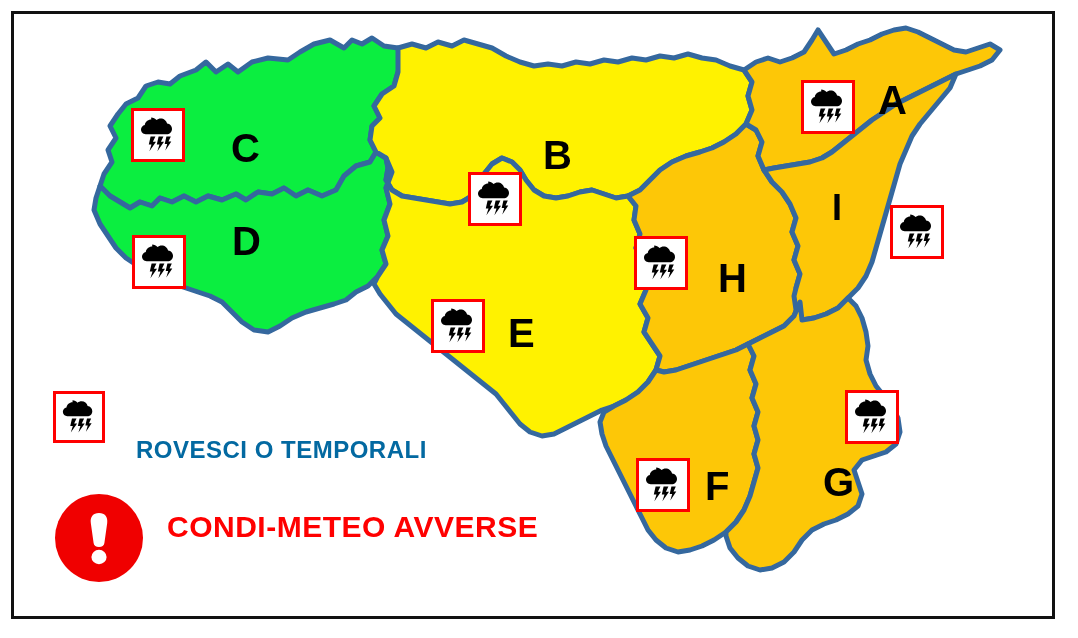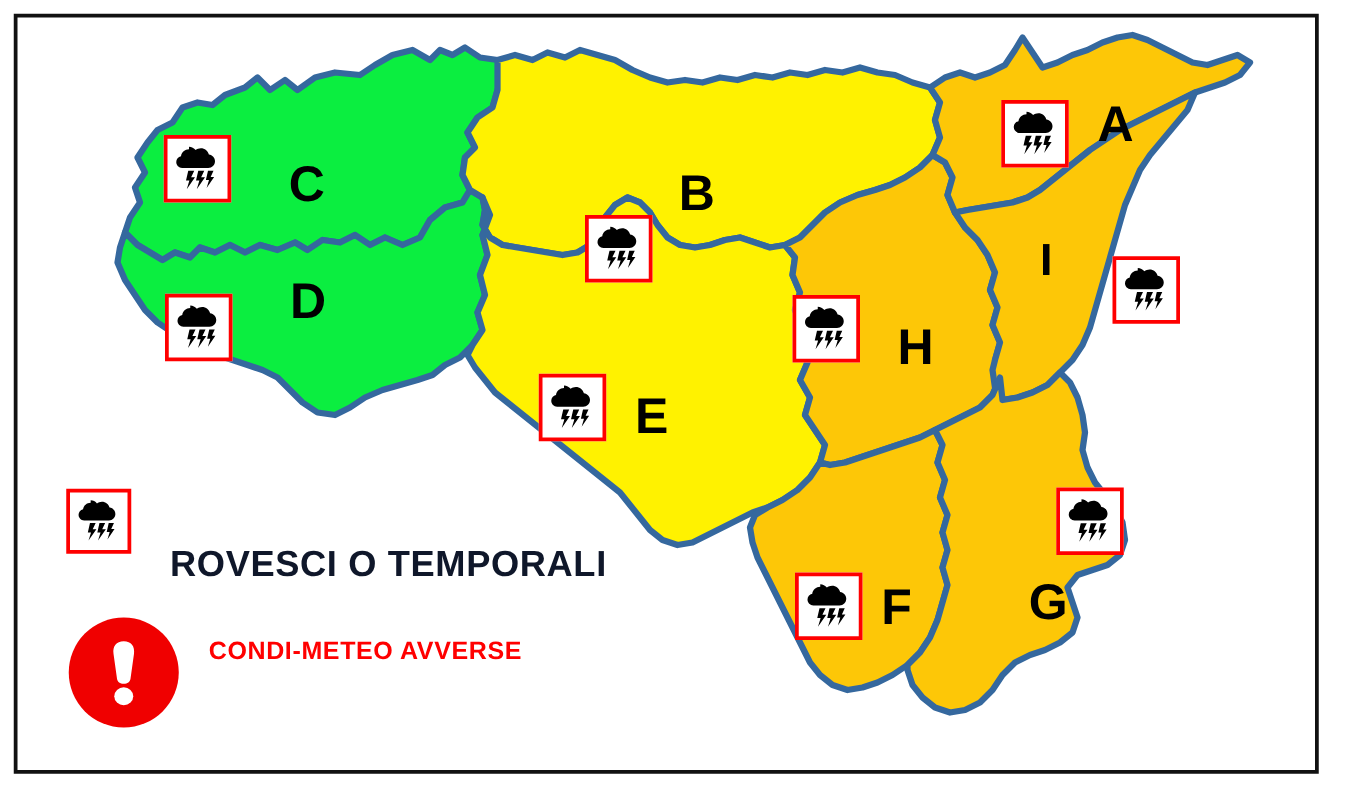--- a/index.html
+++ b/index.html
@@ -4,22 +4,22 @@
 <style>
   html,body{margin:0;padding:0;background:#ffffff;}
   body{width:1078px;height:638px;font-family:"Liberation Sans",sans-serif;overflow:hidden;}
   #page{position:relative;width:1078px;height:638px;background:#ffffff;}
   #frame{position:absolute;left:11px;top:11px;width:1044px;height:608px;border:3px solid #111111;box-sizing:border-box;background:#ffffff;}
   #mapwrap{position:absolute;left:0;top:0;width:1078px;height:638px;}
   svg.mapsvg{position:absolute;left:0;top:0;width:1078px;height:638px;display:block;}
   .zone-label{position:absolute;font-weight:bold;color:#000000;font-family:"Liberation Sans",sans-serif;line-height:1;}
   .stormbox{position:absolute;background:#ffffff;border:3px solid #ff0000;box-sizing:border-box;display:flex;align-items:center;justify-content:center;}
   .stormbox svg{display:block;}
-  .legend-text{position:absolute;font-weight:bold;color:#0f172a;font-size:29px;letter-spacing:.5px;font-family:"Liberation Sans",sans-serif;}
-  .legend-warn{position:absolute;font-weight:bold;color:#ff0000;font-size:20px;letter-spacing:.5px;font-family:"Liberation Sans",sans-serif;}
+  .legend-text{position:absolute;font-weight:bold;color:#0369a1;font-size:24px;letter-spacing:.5px;font-family:"Liberation Sans",sans-serif;}
+  .legend-warn{position:absolute;font-weight:bold;color:#ff0000;font-size:30px;letter-spacing:.5px;font-family:"Liberation Sans",sans-serif;}
   .alert-circle{position:absolute;border-radius:50%;background:#f00000;display:flex;align-items:center;justify-content:center;}
   .alert-circle svg{display:block;}
 </style>
 </head>
 <body>
 
 <div id="page">
 
   <div id="frame"></div>
 

